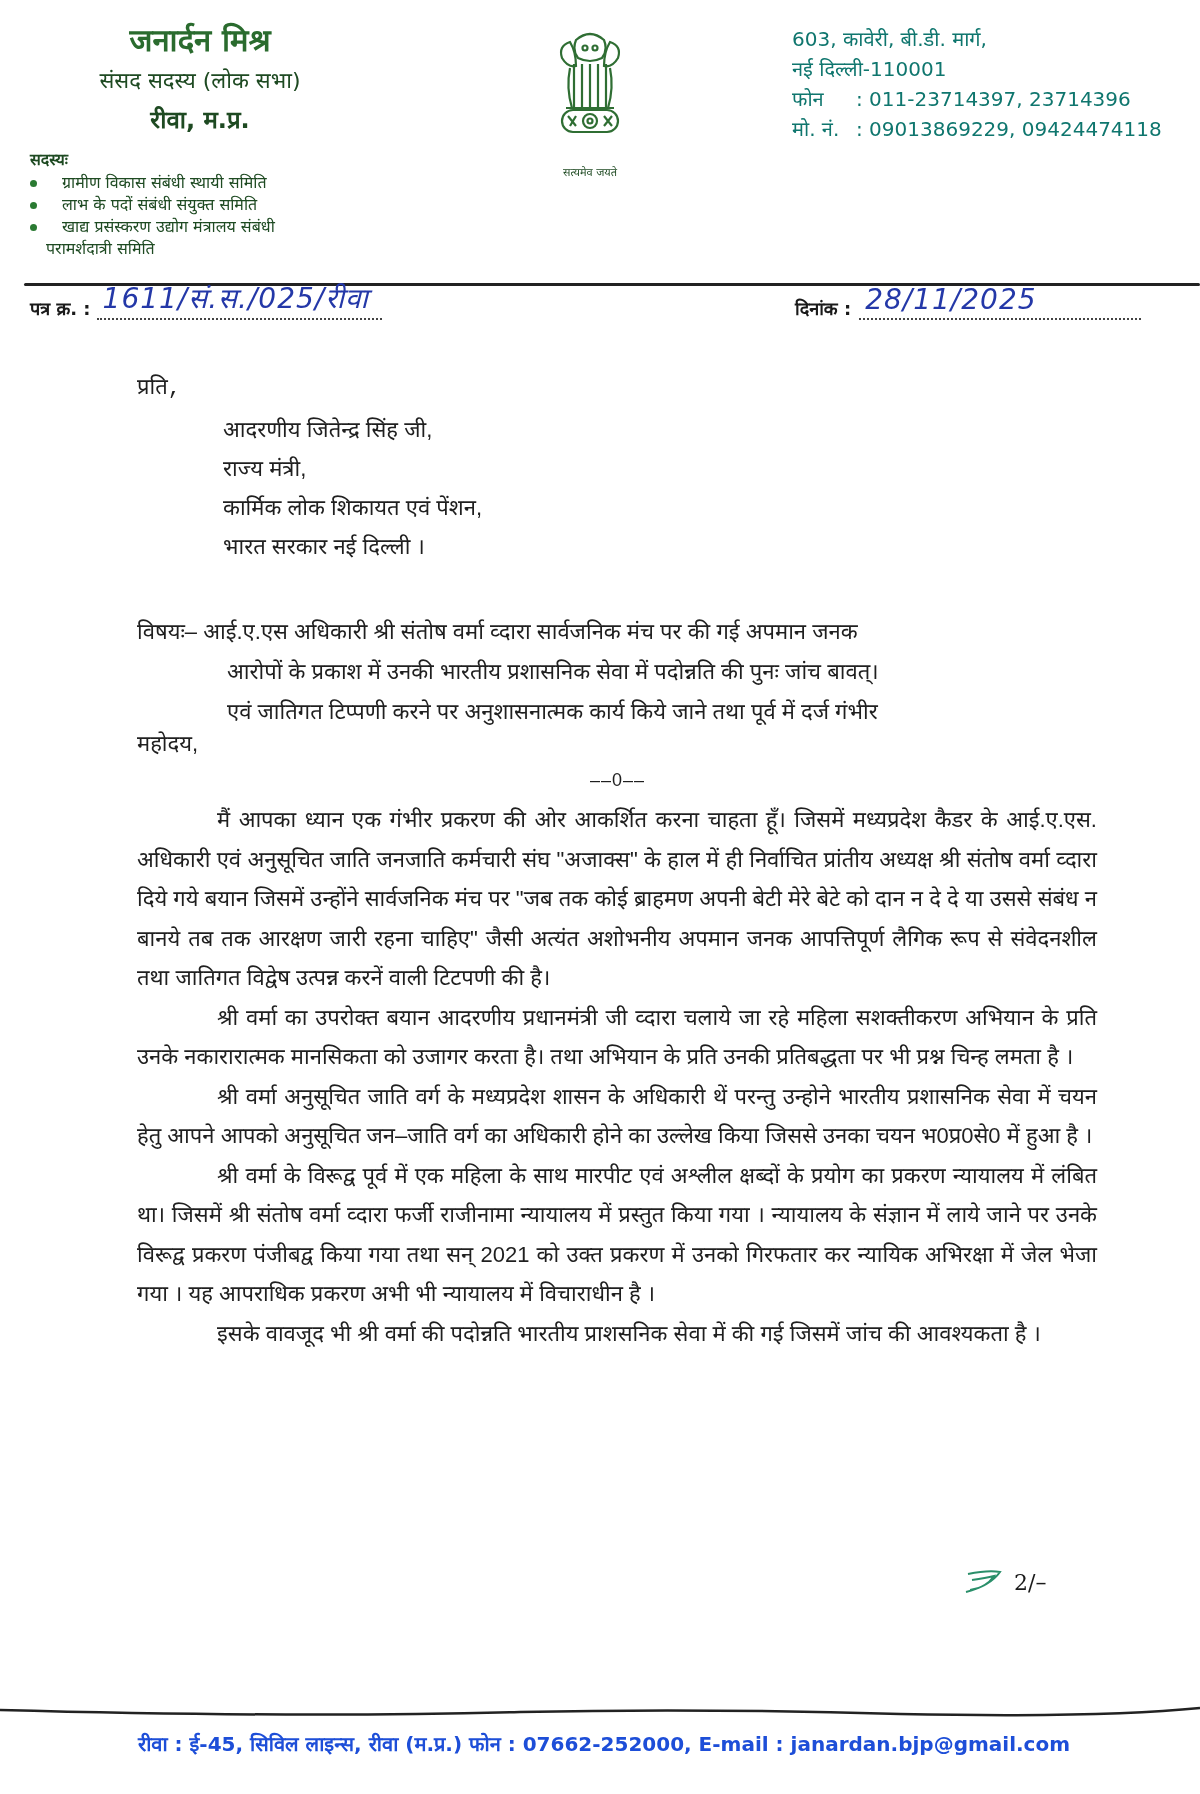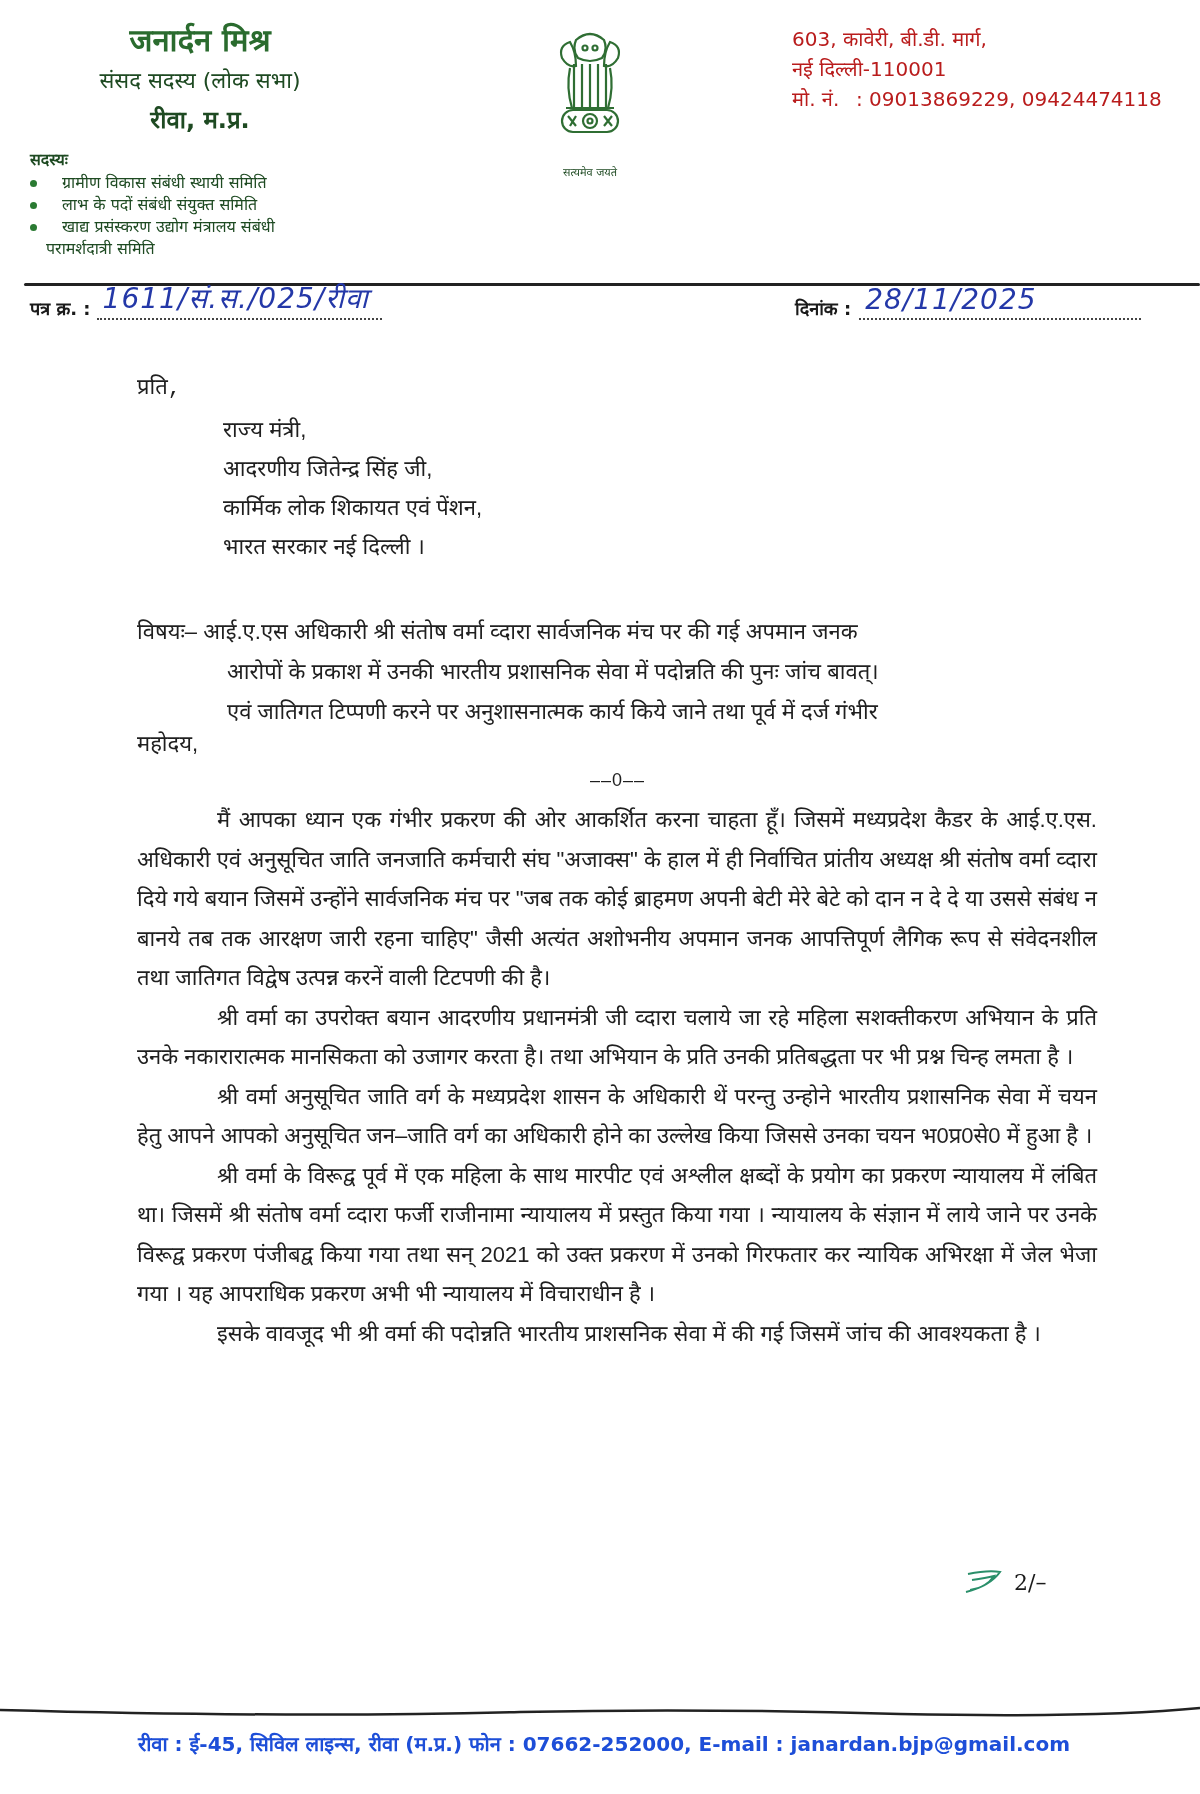--- a/index.html
+++ b/index.html
@@ -17,21 +17,21 @@
   .lh-committees li { line-height: 22px; display: flex; gap: 16px; }
   .lh-committees .bullet { display:inline-block; width: 7px; height: 7px; border-radius: 50%; background: #2a7a32; margin: 8px 9px 0 0; flex: 0 0 auto; }
   .lh-committees .cont { padding-left: 16px; }
 
   
   .emblem { left: 540px; top: 28px; width: 100px; text-align: center; }
   .emblem svg { display:block; margin: 0 auto; }
   .emblem-motto { font-size: 11px; color: #1e4a22; margin-top: 18px; }
 
   
-  .lh-right { left: 792px; top: 24px; font-size: 20px; line-height: 30px; color: #b91c1c; }
+  .lh-right { left: 792px; top: 24px; font-size: 20px; line-height: 30px; color: #0f766e; }
   .lh-right .row { display: flex; }
   .lh-right .lbl { width: 64px; }
 
   
   .rule-top { left: 24px; top: 283px; width: 1176px; height: 3px; background: #222; border-radius: 2px; }
 
   
   .ref { left: 30px; top: 296px; font-size: 18px; font-weight: bold; display:flex; align-items: flex-end; }
   .dots { display:inline-block; border-bottom: 2px dotted #444; height: 22px; position: relative; }
   .handwritten { color: #2438a8; font-family: "DejaVu Sans", sans-serif; font-size: 28px; font-weight: normal; position: absolute; bottom: 2px; left: 6px; white-space: nowrap; letter-spacing: 1px; font-style: italic; }
@@ -99,20 +99,24 @@
       <path d="M14 88 L22 98 M22 88 L16 98 M50 88 L58 98 M58 88 L50 98"></path>
     </g>
   </svg>
   <div class="emblem-motto">सत्यमेव जयते</div>
 </div>
 
 <div class="abs lh-right">
   <div>603, कावेरी, बी.डी. मार्ग,</div>
   <div>नई दिल्ली-110001</div>
   <div class="row">
+    <span class="lbl">फोन</span>
+    <span>: 011-23714397, 23714396</span>
+  </div>
+  <div class="row">
     <span class="lbl">मो. नं.</span>
     <span>: 09013869229, 09424474118</span>
   </div>
 </div>
 
 <div class="abs rule-top"></div>
 
 <div class="abs ref">
   <span>पत्र क्र. :</span>
   <span class="dots" style="width:285px;margin-left:6px;">
@@ -121,22 +125,22 @@
 </div>
 <div class="abs date">
   <span>दिनांक :</span>
   <span class="dots" style="width:282px;margin-left:8px;">
     <span class="handwritten">28/11/2025</span>
   </span>
 </div>
 
 <div class="abs body-text prati">प्रति,</div>
 <div class="abs body-text addressee">
+  <div>आदरणीय जितेन्द्र सिंह जी,</div>
   <div>राज्य मंत्री,</div>
-  <div>आदरणीय जितेन्द्र सिंह जी,</div>
   <div>कार्मिक लोक शिकायत एवं पेंशन,</div>
   <div>भारत सरकार नई दिल्ली ।</div>
 </div>
 
 <div class="abs body-text subject">
   <div>
     <span>विषयः–</span>
     <span>आई.ए.एस अधिकारी श्री संतोष वर्मा व्दारा सार्वजनिक मंच पर की गई अपमान जनक</span>
   </div>
   <span class="indent">आरोपों के प्रकाश में उनकी भारतीय प्रशासनिक सेवा में पदोन्नति की पुनः जांच बावत्।</span>

